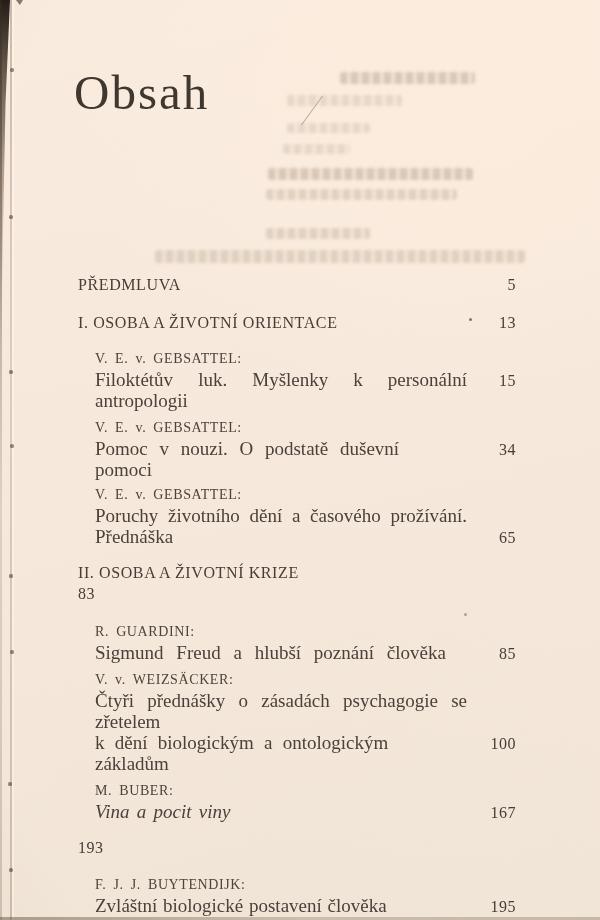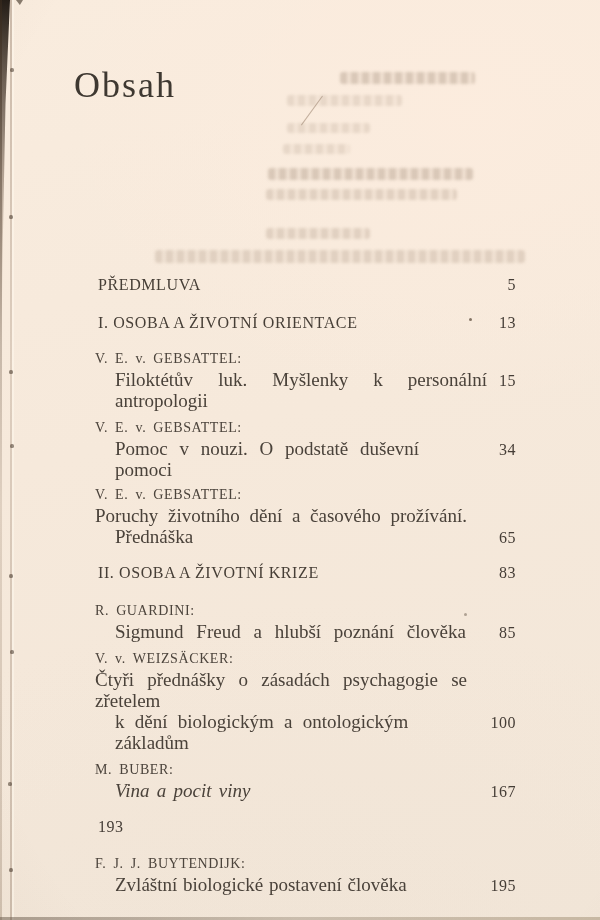--- a/index.html
+++ b/index.html
@@ -38,34 +38,34 @@
     background:repeating-linear-gradient(90deg, rgba(176,155,136,0.55) 0 7px, rgba(176,155,136,0.18) 7px 11px);}
   .ghost.light{opacity:0.45;}
   .ghost.mid{opacity:0.6;}
   .ghost.dark{opacity:0.8;}
   .scratch{position:absolute;left:322px;top:96px;width:1px;height:36px;
     transform:rotate(36deg);transform-origin:top center;background:rgba(165,142,122,0.65);}
   .speck{position:absolute;border-radius:50%;background:rgba(92,76,60,0.75);}
   
   .title{
     position:absolute;left:74px;top:64px;
-    font-size:36px;letter-spacing:2px;color:#3e3831;font-weight:500;
+    font-size:49px;letter-spacing:2px;color:#3e3831;font-weight:500;
   }
   .toc{position:absolute;left:78px;top:274px;width:438px;color:#4a423a;}
-  .row{display:flex;justify-content:space-between;align-items:baseline;line-height:21px;margin-left:20px;}
+  .row{display:flex;justify-content:space-between;align-items:baseline;line-height:21px;}
   .head .lbl{font-size:16px;letter-spacing:0.6px;color:#463e36;}
   .pg{font-size:16px;color:#453d36;letter-spacing:0.5px;}
   .work{margin-left:17px;}
   .author{font-size:14px;letter-spacing:0.6px;word-spacing:3px;line-height:21px;color:#4c443c;}
   .tt{font-size:19px;line-height:21px;width:372px;color:#4a423a;}
   .jl{text-align:justify;text-align-last:justify;}
   .ws1{word-spacing:1px;}.ws2{word-spacing:2.5px;font-style:italic;}.ws6{word-spacing:5.5px;}
   .ws7{word-spacing:7px;}.ws8{word-spacing:8px;}
   .mt17{margin-top:17px;}.mt16{margin-top:16px;}.mt15{margin-top:15px;}
-  .mt14{margin-top:14px;}.mt6{margin-top:6px;}.mt5{margin-top:5px;}.mt4{margin-top:4px;}
+  .mt14{margin-top:14px;flex-direction:column;}.mt6{margin-top:6px;}.mt5{margin-top:5px;}.mt4{margin-top:4px;}
 </style>
 </head>
 <body>
 
 <div class="page">
 
   <div class="vignette"></div>
   <div class="spine-shadow"></div>
   <div class="left-edge-line"></div>
   <div class="crease"></div>

